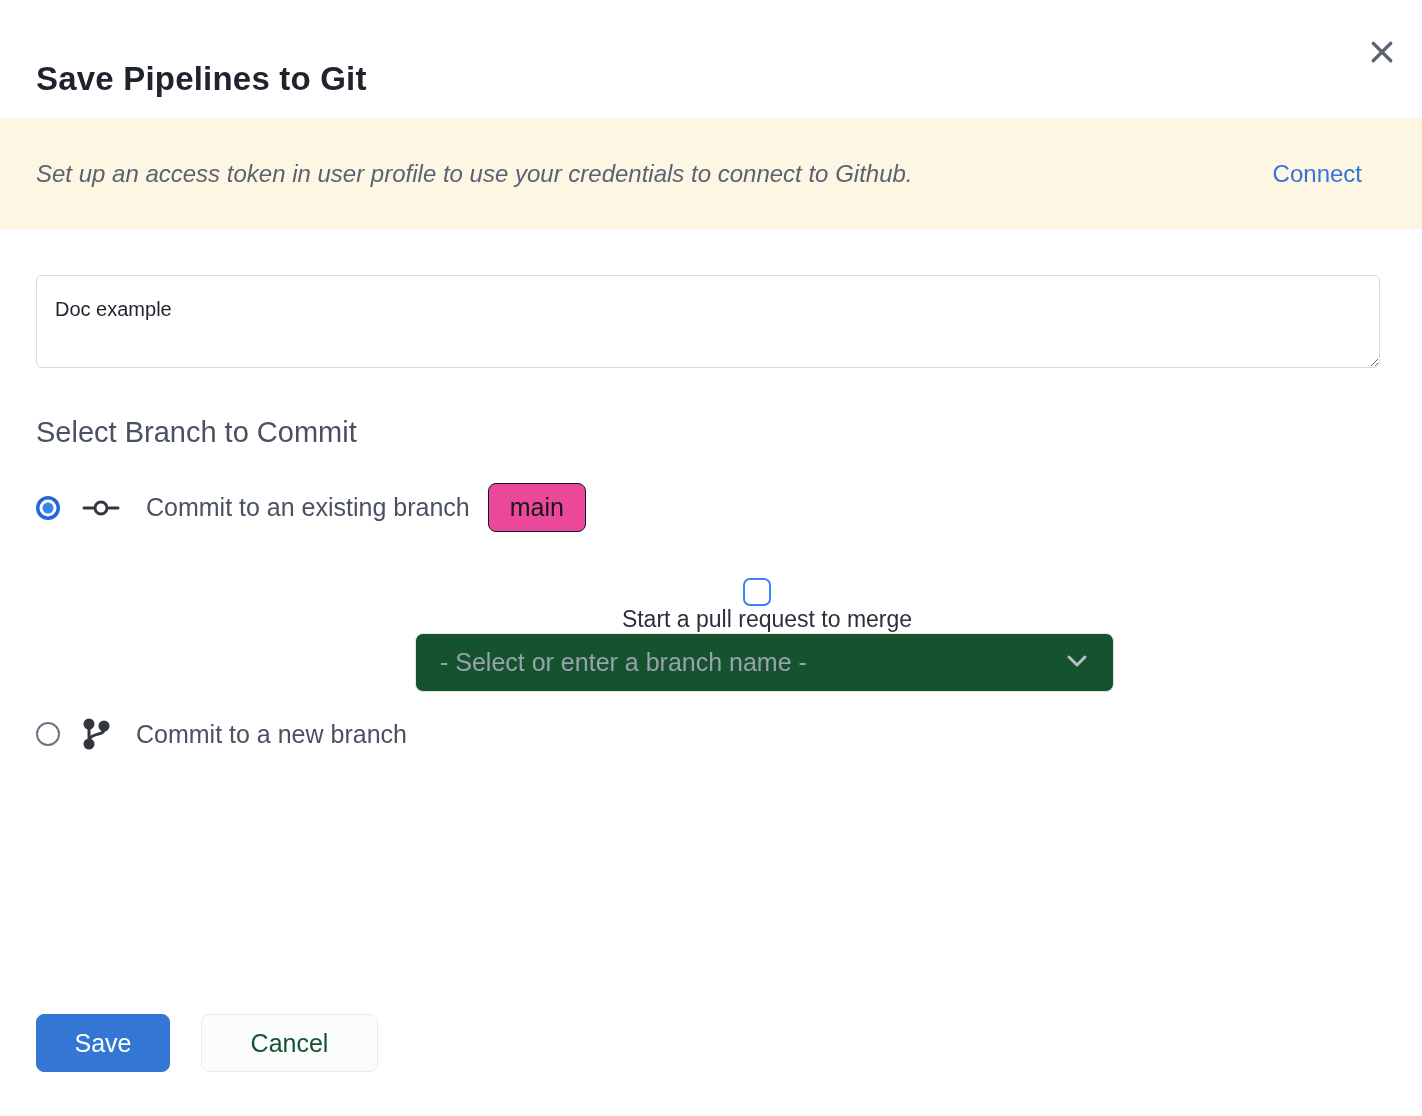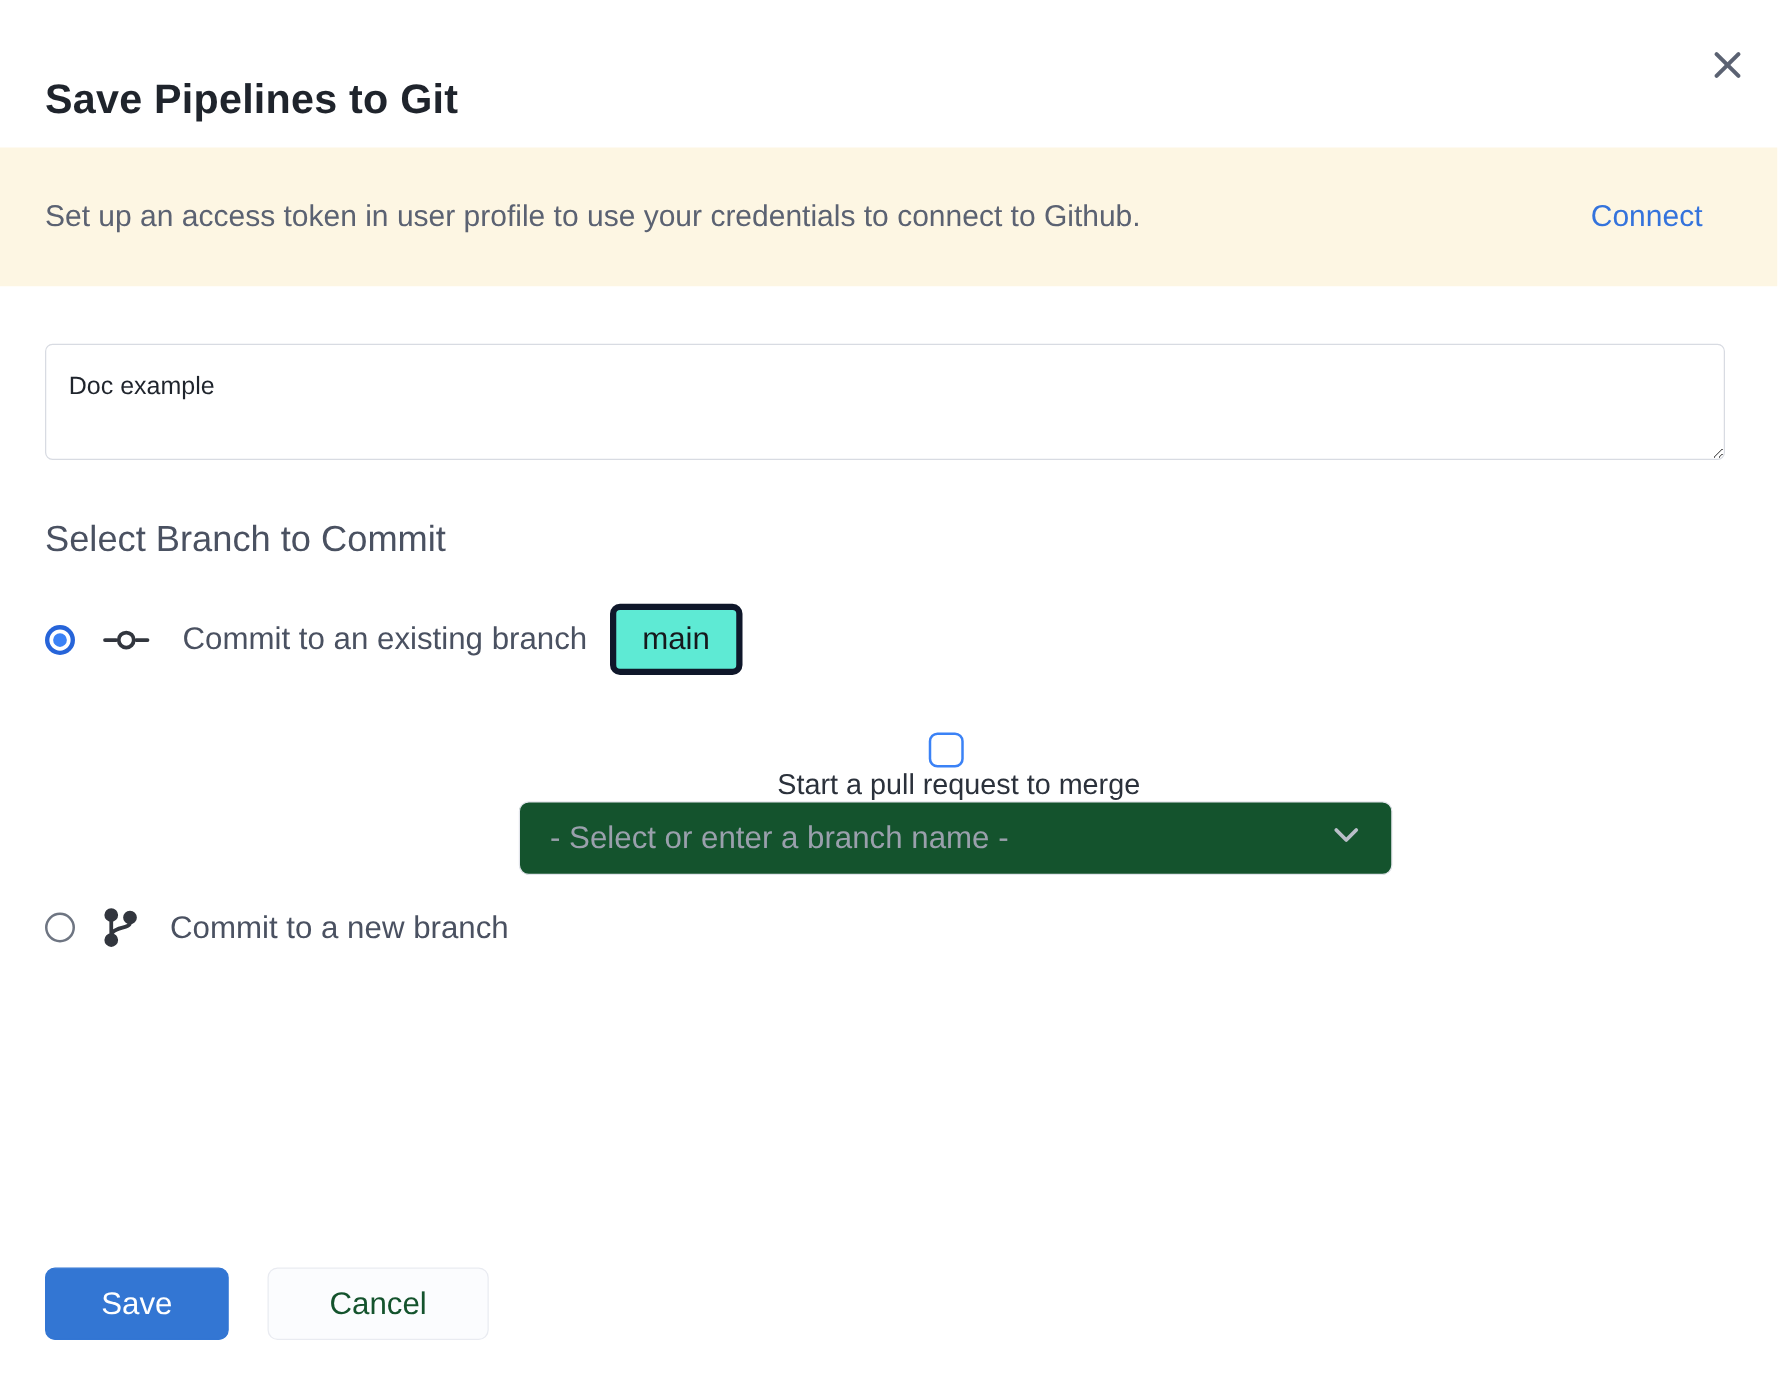--- a/index.html
+++ b/index.html
@@ -45,20 +45,21 @@
     background: #fdf6e3;
     min-height: 111px;
     display: flex;
     align-items: center;
     justify-content: space-between;
     padding: 0 60px 0 36px;
   }
   .banner-text {
     font-size: 24px;
     color: #5b6272;
+    font-style: italic;
   }
   .banner-link {
     font-size: 24px;
     color: #3473dc;
     text-decoration: none;
     cursor: pointer;
     white-space: nowrap;
     margin-left: 40px;
   }
 
@@ -132,22 +133,22 @@
     align-items: center;
   }
   .option-label {
     font-size: 25px;
     color: #4a5161;
     margin-left: 26px;
     cursor: pointer;
   }
   .branch-badge {
     margin-left: 18px;
-    background: #5eead4;
-    border: 5px solid #0f172a;
+    background: #ec4899;
+    border: 1px solid #0f172a;
     border-radius: 8px;
     padding: 9px 21px;
     font-size: 25px;
     color: #16181c;
   }
 
   
   .pr-row {
     display: flex;
     align-items: center;
@@ -195,21 +196,21 @@
     align-items: center;
   }
   .btn {
     height: 58px;
     border-radius: 8px;
     font-family: "Liberation Sans", "DejaVu Sans", sans-serif;
     font-size: 25px;
     cursor: pointer;
   }
   .btn-primary {
-    width: 147px;
+    width: 134px;
     background: #3376d3;
     border: 1px solid #3376d3;
     color: #ffffff;
   }
   .btn-secondary {
     width: 177px;
     margin-left: 31px;
     background: #fbfcfe;
     border: 1px solid #e9ebf1;
     color: #14532d;

